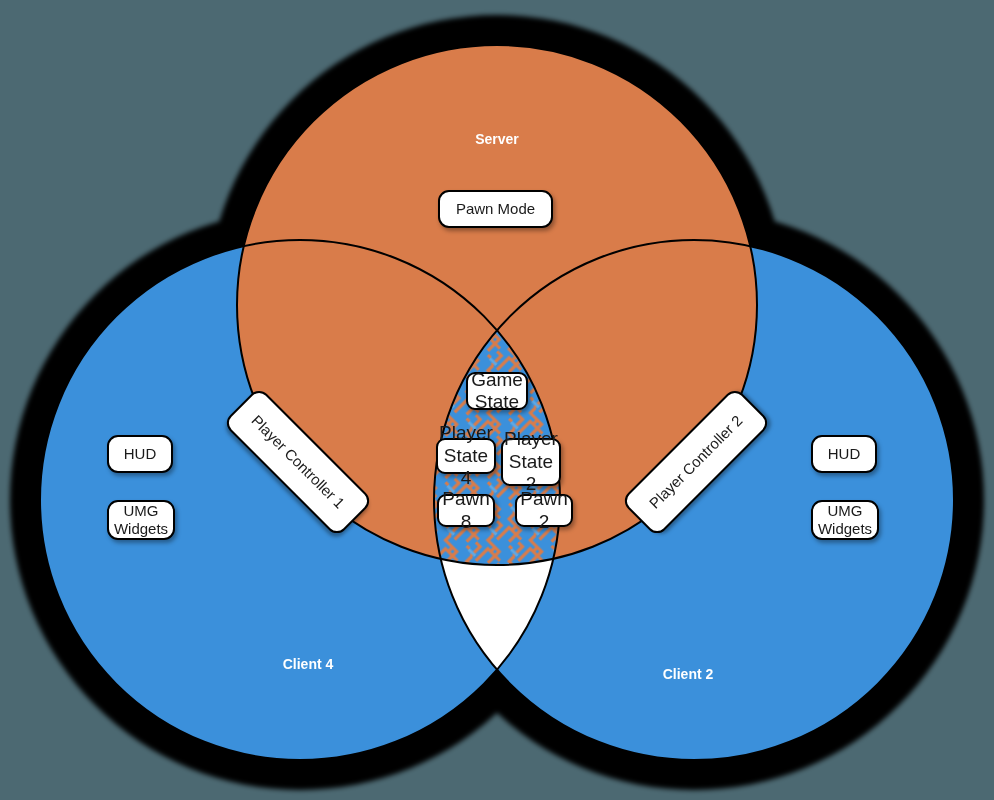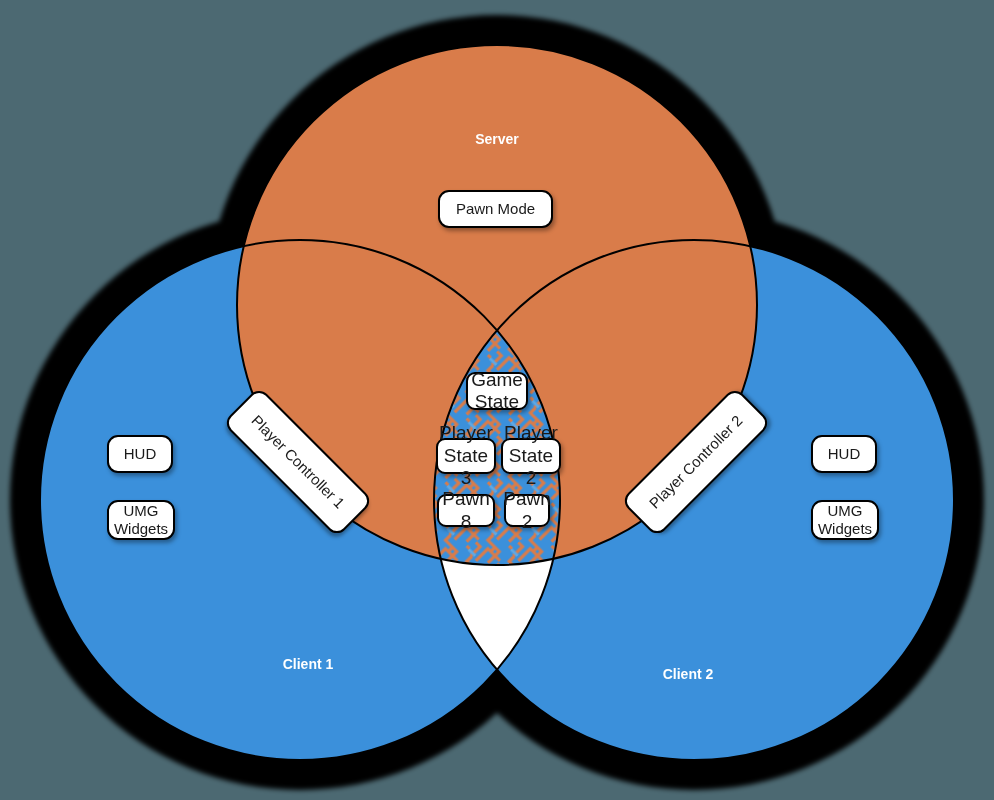--- a/index.html
+++ b/index.html
@@ -40,23 +40,23 @@
     position:absolute;
     color:var(--region-label-text);
     font-weight:bold;font-size:14px;
     transform:translate(-50%,-50%);
     white-space:nowrap;
   }
   
   #game-mode      {left:438px;top:190px;width:115px;height:38px;}
   #game-state     {left:466px;top:372px;width:62px; height:38px;}
   #player-state-1 {left:436px;top:438px;width:60px; height:36px;}
-  #player-state-2 {left:501px;top:438px;width:60px; height:36px;}
+  #player-state-2 {left:501px;top:438px;width:60px; height:48px;}
   #pawn-1         {left:437px;top:494px;width:58px; height:33px;}
-  #pawn-2         {left:504px;top:494px;width:46px; height:33px;}
+  #pawn-2         {left:515px;top:494px;width:58px; height:33px;}
   #hud-client1    {left:107px;top:435px;width:66px; height:38px;}
   #umg-client1    {left:107px;top:500px;width:68px; height:40px;}
   #hud-client2    {left:811px;top:435px;width:66px; height:38px;}
   #umg-client2    {left:811px;top:500px;width:68px; height:40px;}
   #player-controller-1{
     left:217px;top:436px;width:162px;height:52px;
     transform:rotate(45deg);
   }
   #player-controller-2{
     left:615px;top:436px;width:162px;height:52px;
@@ -111,28 +111,28 @@
     </g>
 
     <g fill="none" stroke="var(--circle-outline)" stroke-width="2">
       <circle cx="300" cy="500" r="260"></circle>
       <circle cx="694" cy="500" r="260"></circle>
       <circle cx="497" cy="305" r="260"></circle>
     </g>
   </svg>
 
   <div class="region-label" id="server-label">Server</div>
-  <div class="region-label" id="client1-label">Client 1</div>
+  <div class="region-label" id="client1-label">Client 4</div>
   <div class="region-label" id="client2-label">Client 2</div>
 
   <div class="node" id="game-mode">Pawn Mode</div>
 
   <div class="node small" id="game-state">Game State</div>
 
-  <div class="node small" id="player-state-1">Player State 3</div>
+  <div class="node small" id="player-state-1">Player State 4</div>
   <div class="node small" id="player-state-2">Player State 2</div>
 
   <div class="node small" id="pawn-1">Pawn 8</div>
   <div class="node small" id="pawn-2">Pawn 2</div>
 
   <div class="node" id="player-controller-1">Player Controller 1</div>
   <div class="node" id="player-controller-2">Player Controller 2</div>
 
   <div class="node" id="hud-client1">HUD</div>
   <div class="node" id="umg-client1">UMG Widgets</div>

